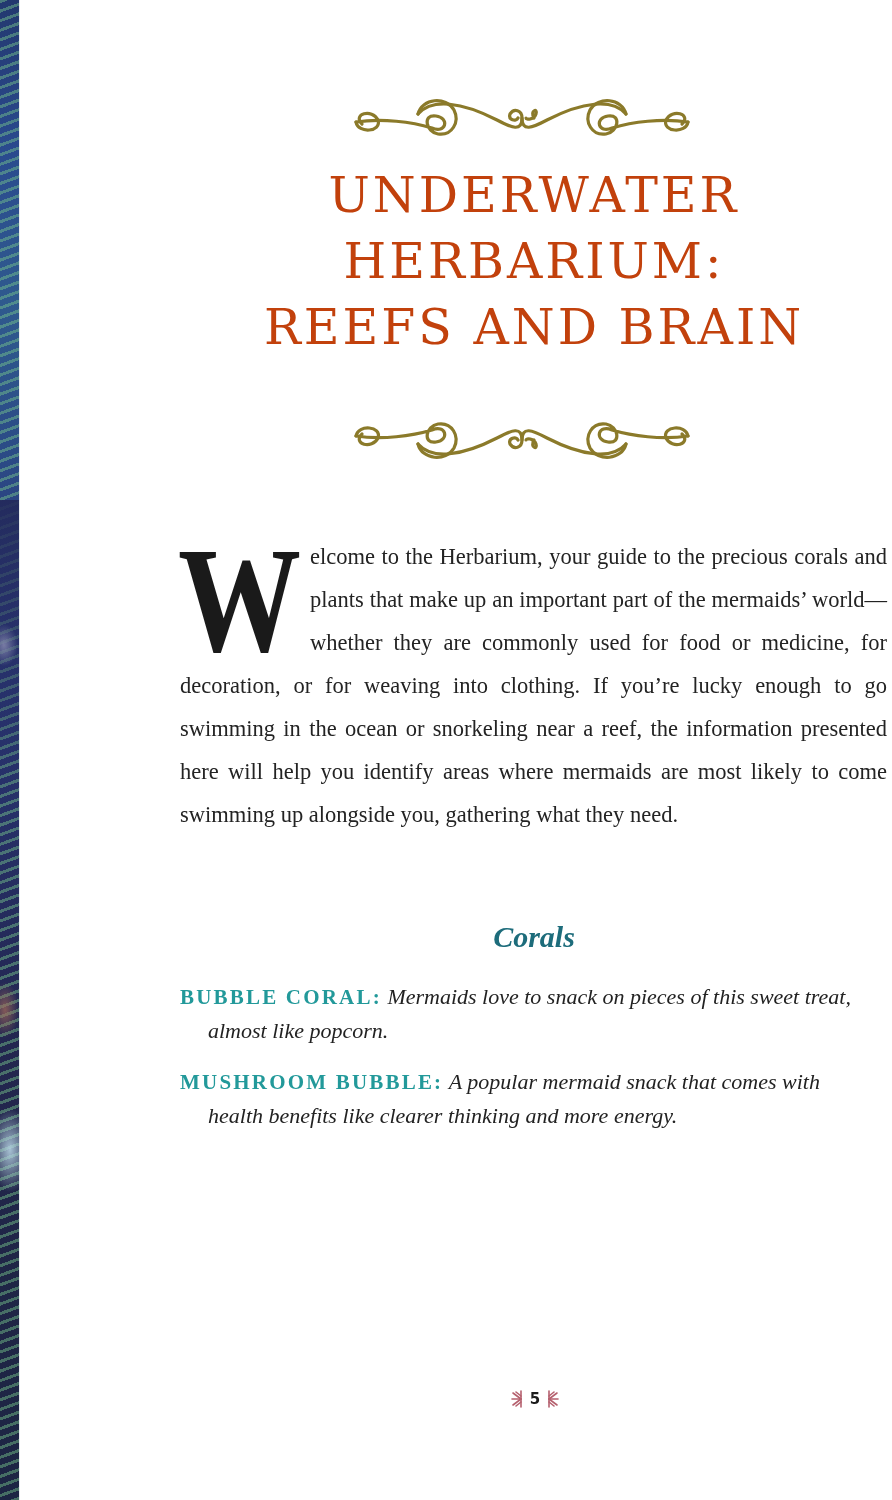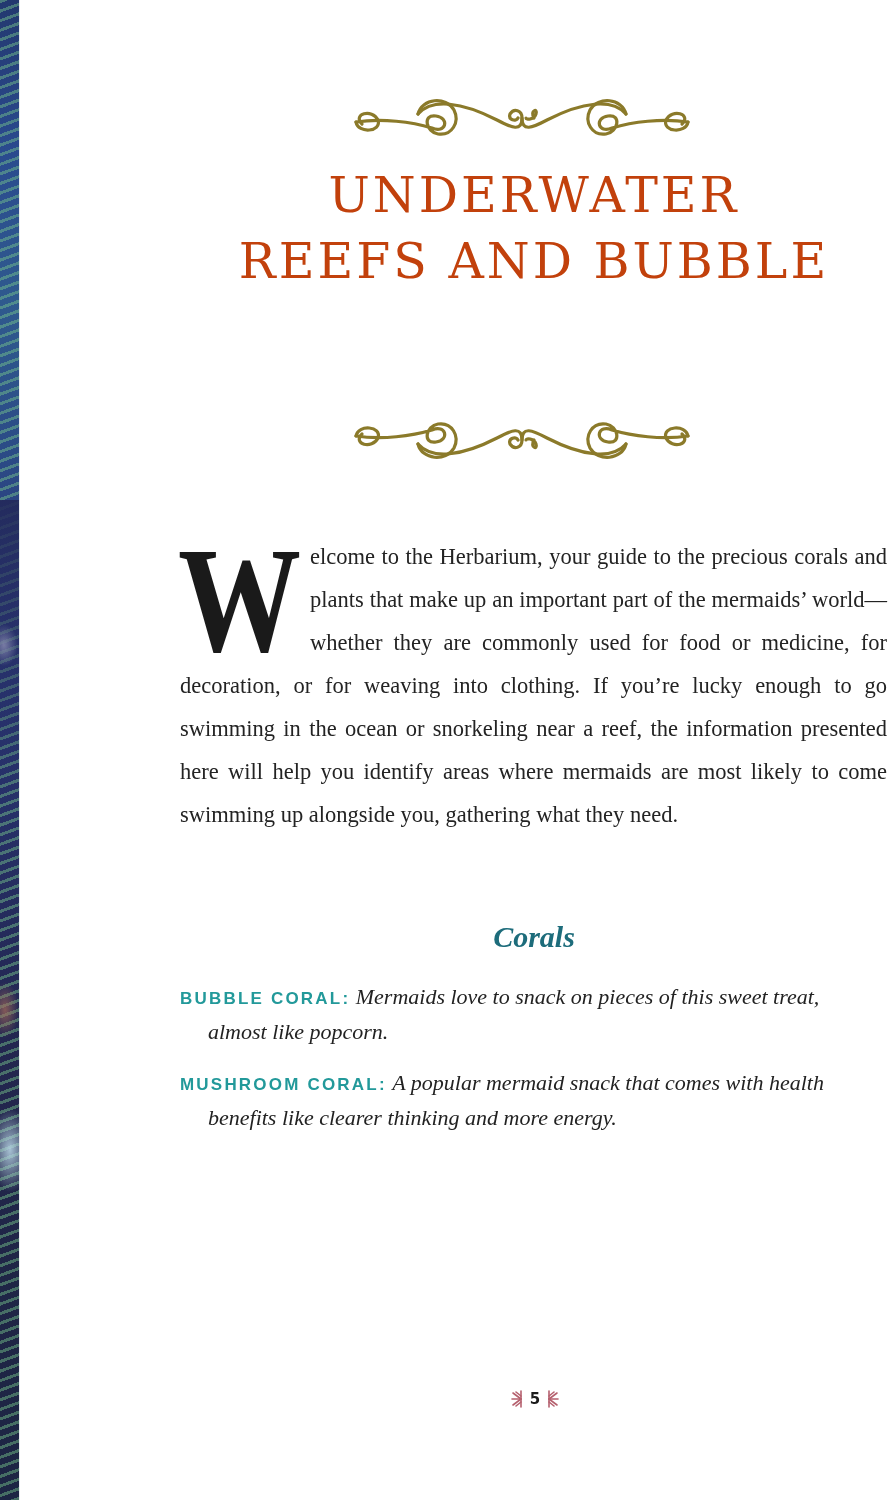--- a/index.html
+++ b/index.html
@@ -52,22 +52,22 @@
     text-align: center; font-style: italic; font-weight: bold;
     color: #1d6c7b; font-size: 30px; margin: 0;
   }
 
   .coral-list { position: absolute; left: 180px; top: 980px; width: 700px; margin: 0; padding: 0; list-style: none; }
   .coral-item {
     font-size: 22px; line-height: 33px; color: #222;
     padding-left: 28px; text-indent: -28px; margin: 0;
   }
   .coral-name {
-    font-family: Liberation Sans, sans-serif; font-weight: bold;
-    color: #22999a; font-size: 17px; letter-spacing: 2.2px; font-style: normal;
+    font-family: Liberation Serif, serif; font-weight: bold;
+    color: #22999a; font-size: 21px; letter-spacing: 2.2px; font-style: normal;
   }
   .coral-desc { font-style: italic; }
 
   .page-number {
     position: absolute; top: 1388px; left: 505px; width: 60px; height: 22px;
     display: flex; align-items: center; justify-content: center; gap: 6px;
   }
   .page-number .num { font-family: "DejaVu Sans", sans-serif; font-weight: bold; font-size: 15px; color: #1b1b1b; }
 </style>
 </head>
@@ -83,21 +83,22 @@
   <path d="M34 30 C60 26 90 30 110 36 C124 42 128 26 114 24 C100 22 104 40 116 42 C130 44 138 30 132 18 C124 4 100 6 96 22"></path>
   <path d="M96 22 C110 6 140 10 175 28 C190 36 200 40 200 26 C200 18 192 16 188 22 C186 28 194 30 196 26"></path>
   <path d="M200 26 C200 40 210 36 225 28 C260 10 290 6 304 22"></path>
   <path d="M304 22 C300 6 276 4 268 18 C262 30 270 44 284 42 C296 40 300 22 286 24 C272 26 276 42 290 36 C310 30 340 26 366 30"></path>
   <path d="M212 26 C208 18 216 16 214 22 C212 28 204 28 204 26"></path>
   <path d="M366 30 C364 42 340 40 344 28 C350 16 370 22 360 32"></path>
 </svg>
 
 <h1 class="title">
   <span>UNDERWATER</span>
-  <span>REEFS AND BUBBLE</span>
+  <span>HERBARIUM:</span>
+  <span>REEFS AND BRAIN</span>
 </h1>
 
 <svg class="flourish bottom" viewBox="0 0 400 56" fill="none" stroke="#8b7a2a" stroke-width="3.2" stroke-linecap="round">
   <path d="M40 24 C30 34 50 40 56 28 C60 16 36 14 34 26"></path>
   <path d="M34 26 C60 30 90 26 110 20 C124 14 128 30 114 32 C100 34 104 16 116 14 C130 12 138 26 132 38 C124 52 100 50 96 34"></path>
   <path d="M96 34 C110 50 140 46 175 28 C190 20 200 16 200 30 C200 38 192 40 188 34 C186 28 194 26 196 30"></path>
   <path d="M200 30 C200 16 210 20 225 28 C260 46 290 50 304 34"></path>
   <path d="M304 34 C300 50 276 52 268 38 C262 26 270 12 284 14 C296 16 300 34 286 32 C272 30 276 14 290 20 C310 26 340 30 366 26"></path>
   <path d="M212 30 C208 38 216 40 214 34 C212 28 204 28 204 30"></path>
   <path d="M366 26 C364 14 340 16 344 28 C350 40 370 34 360 24"></path>
@@ -106,21 +107,21 @@
 <p class="intro"><span class="dropcap">W</span><span>elcome to the Herbarium, your guide to the precious corals and plants that make up an important part of the mermaids’ world—whether they are commonly used for food or medicine, for decoration, or for weaving into cloth­ing. If you’re lucky enough to go swimming in the ocean or snor­keling near a reef, the information presented here will help you identify areas where mermaids are most likely to come swimming up alongside you, gathering what they need.</span></p>
 
 <h2 class="section-heading">Corals</h2>
 
 <ul class="coral-list">
   <li class="coral-item" style="margin-bottom:18px">
     <span class="coral-name">BUBBLE CORAL:</span>
     <span class="coral-desc">Mermaids love to snack on pieces of this sweet treat, almost like popcorn.</span>
   </li>
   <li class="coral-item" style="margin-bottom:19px">
-    <span class="coral-name">MUSHROOM CORAL:</span>
+    <span class="coral-name">MUSHROOM BUBBLE:</span>
     <span class="coral-desc">A popular mermaid snack that comes with health benefits like clearer thinking and more energy.</span>
   </li>
 </ul>
 
 <div class="page-number">
   <svg width="14" height="18" viewBox="0 0 14 18" stroke="#b5606e" stroke-width="1.6" fill="none" stroke-linecap="round">
     <path d="M11 1 L11 17"></path>
       <path d="M11 9 L3 3"></path>
       <path d="M11 9 L2 9"></path>
       <path d="M11 9 L3 15"></path>

